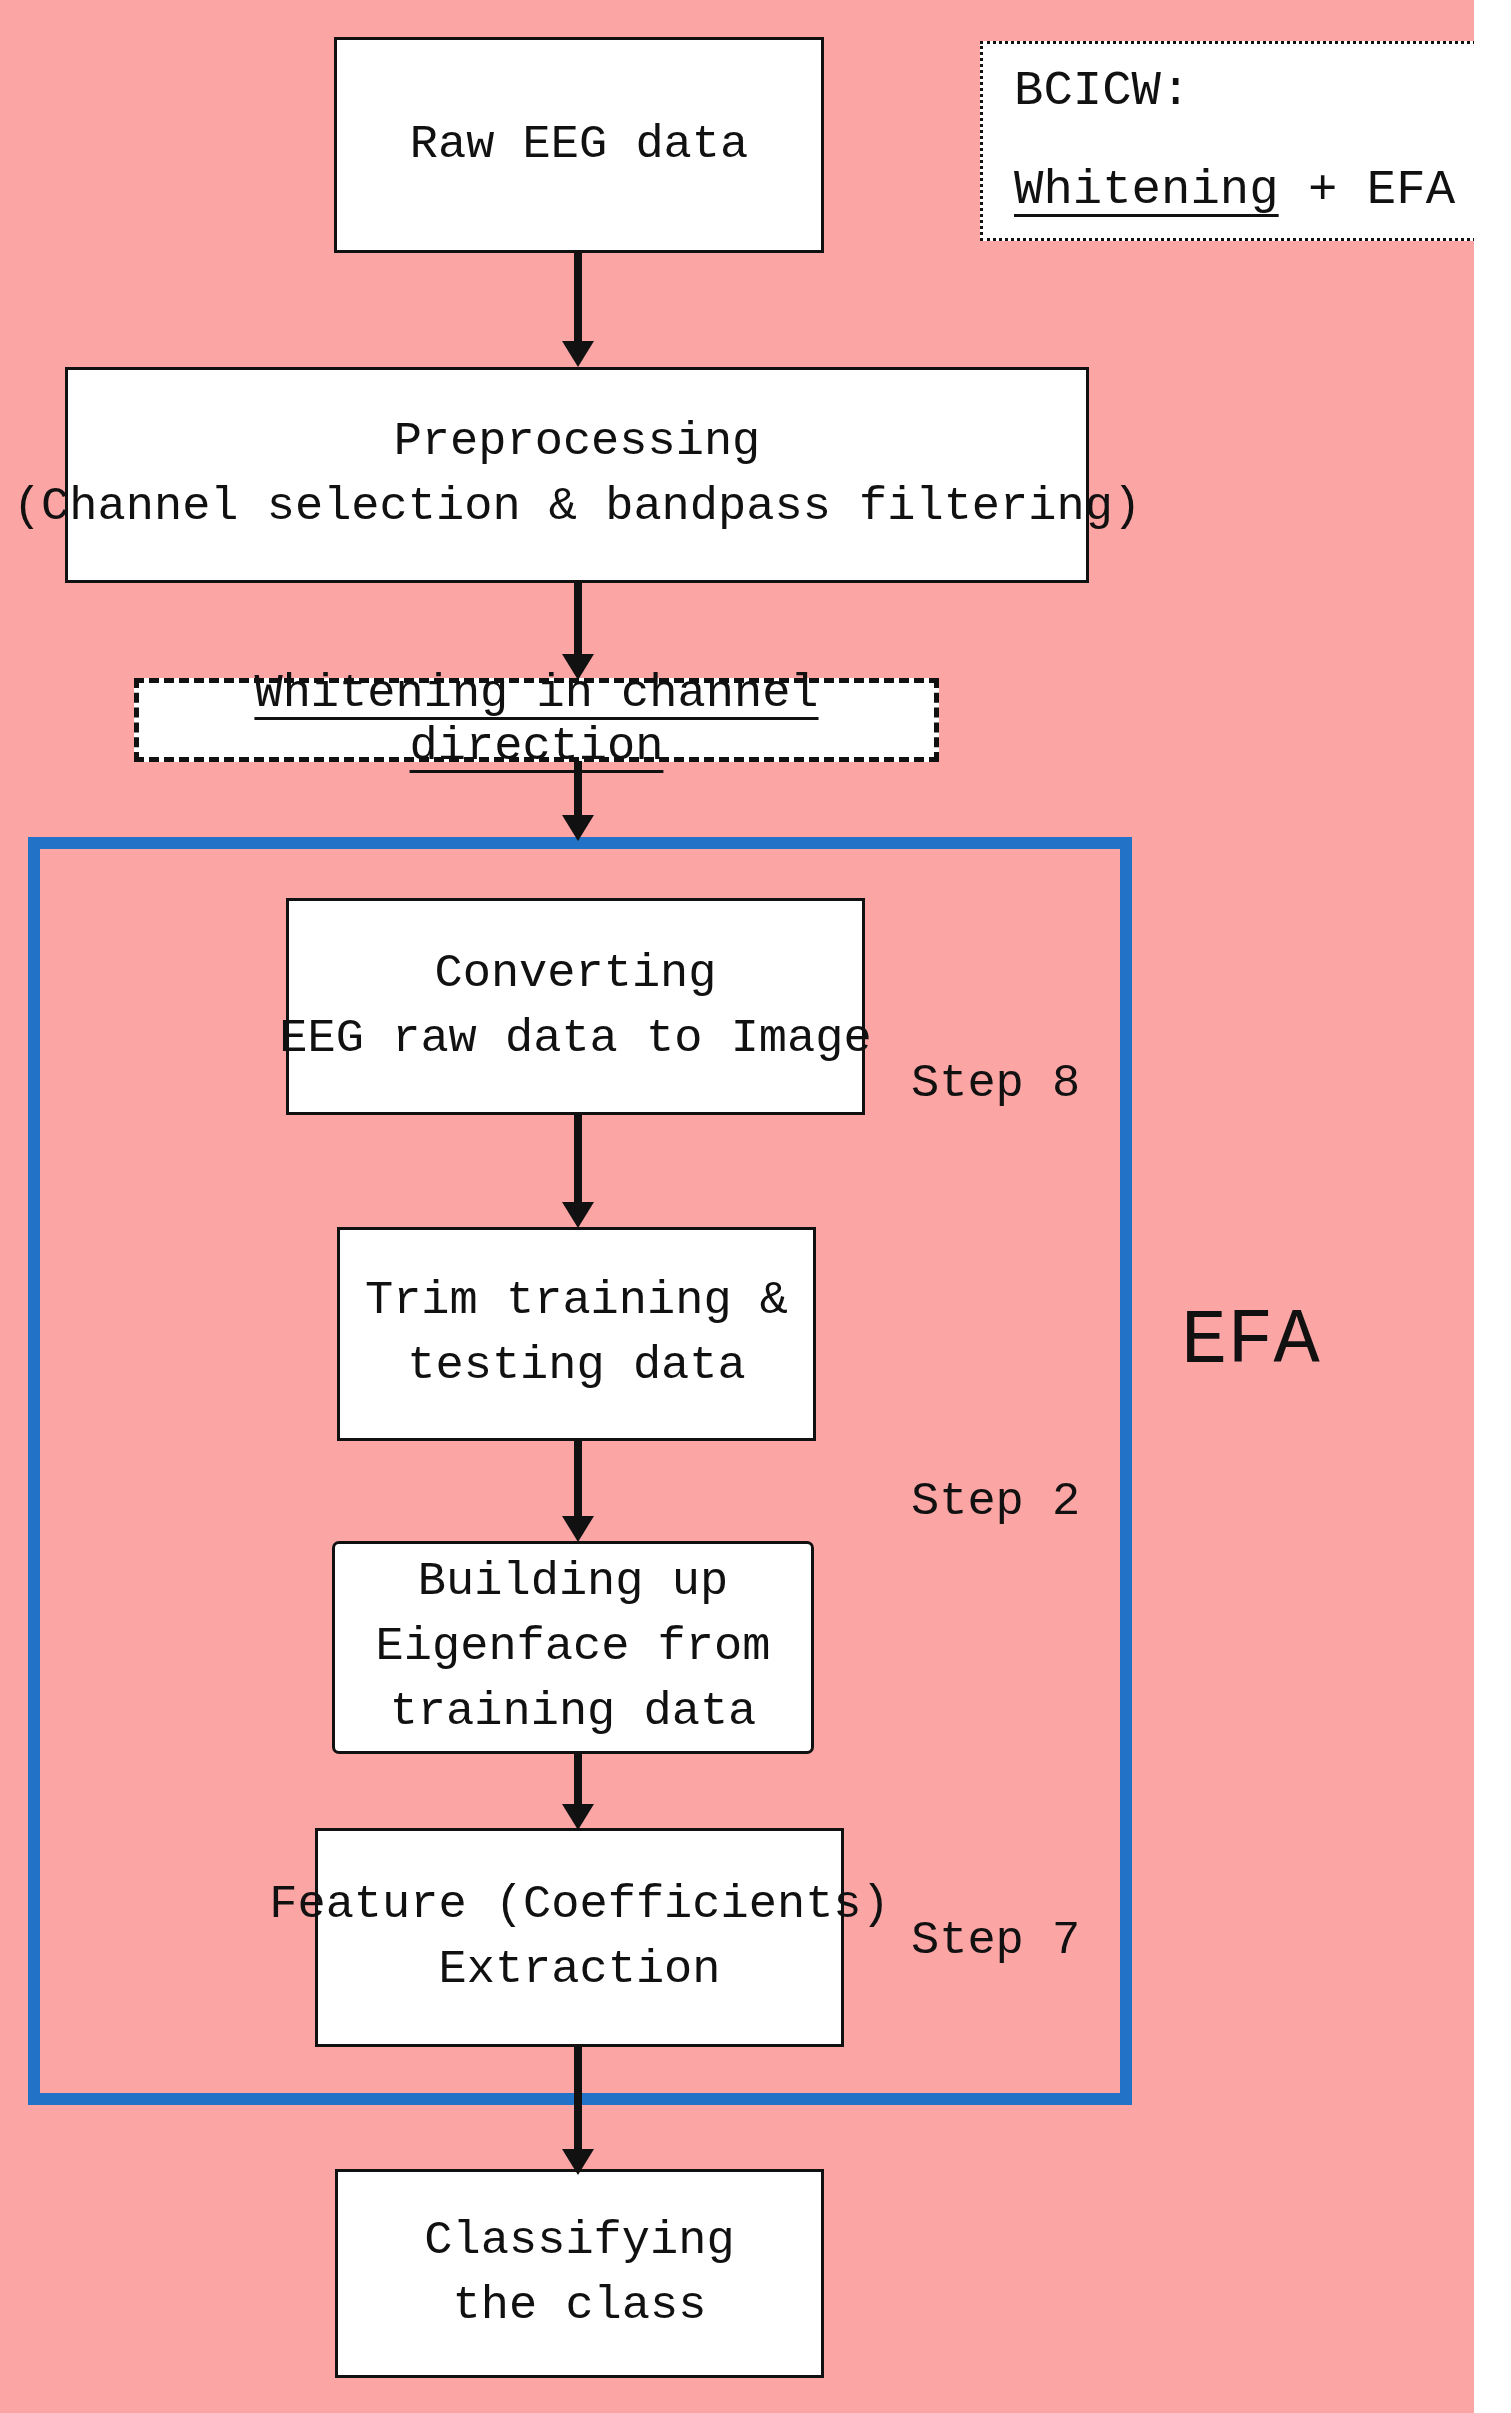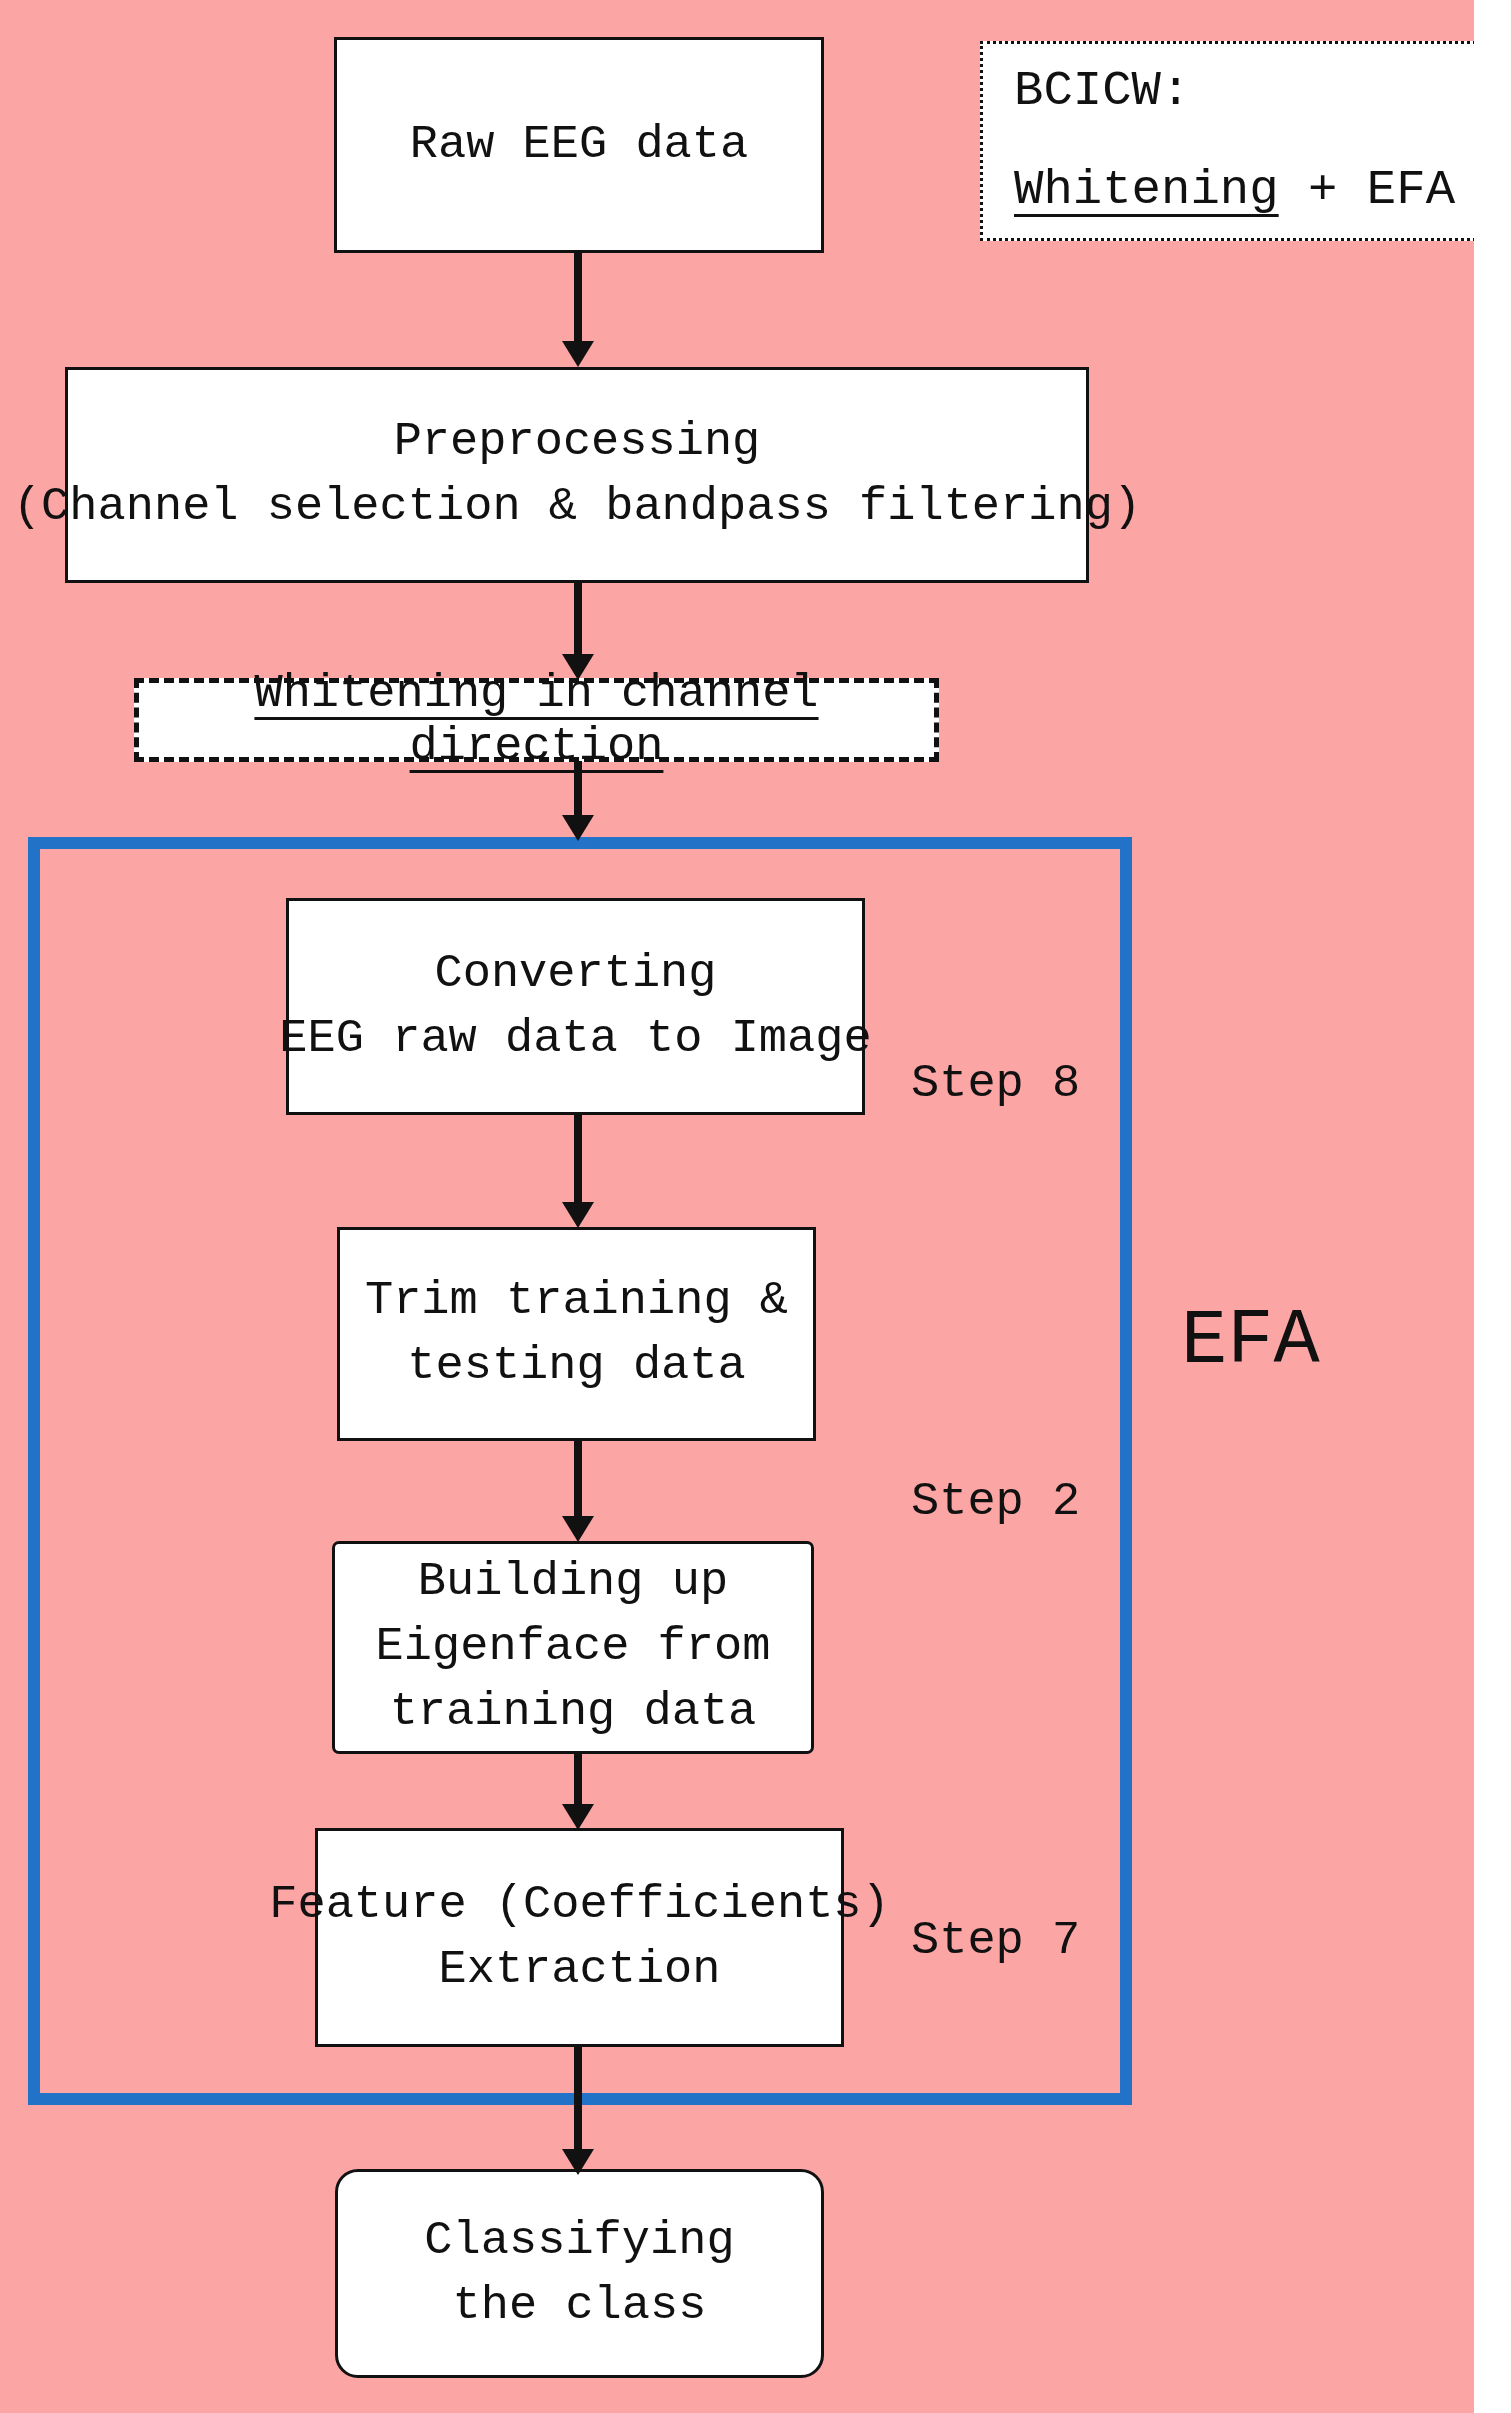--- a/index.html
+++ b/index.html
@@ -158,19 +158,19 @@
 
   <div class="box" style="left:315px; top:1828px; width:529px; height:219px;">
     <div class="line">Feature (Coefficients)</div>
     <div class="line">Extraction</div>
   </div>
   <div class="step-label" style="left:911px; top:1914px;">Step 7</div>
 
   <div class="arrow-shaft" style="top:2046px; height:105px;"></div>
   <div class="arrow-head" style="top:2149px;"></div>
 
-  <div class="box" style="left:335px; top:2169px; width:489px; height:209px;border-radius:23px;">
+  <div class="box" style="left:335px; top:2169px; width:489px; height:209px;">
     <div class="line">Classifying</div>
     <div class="line">the class</div>
   </div>
 
 </div>
 
 
 </body></html>

